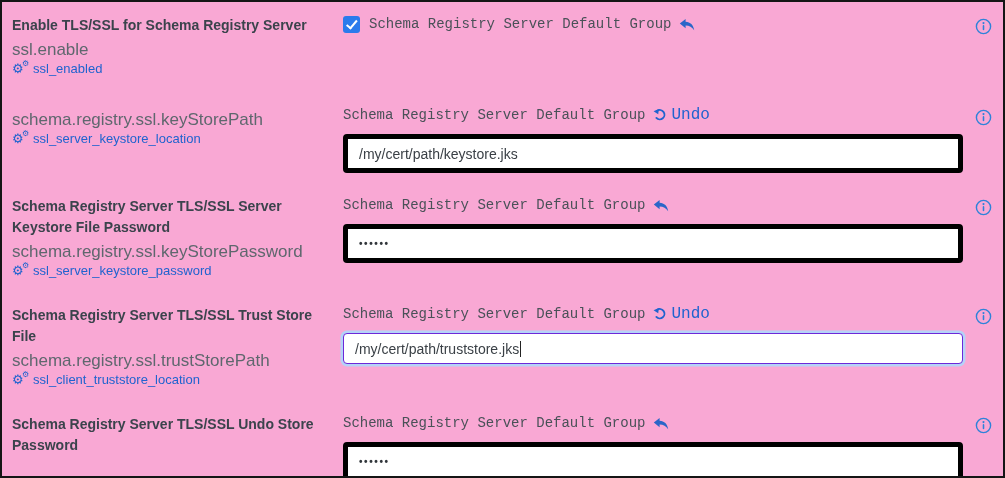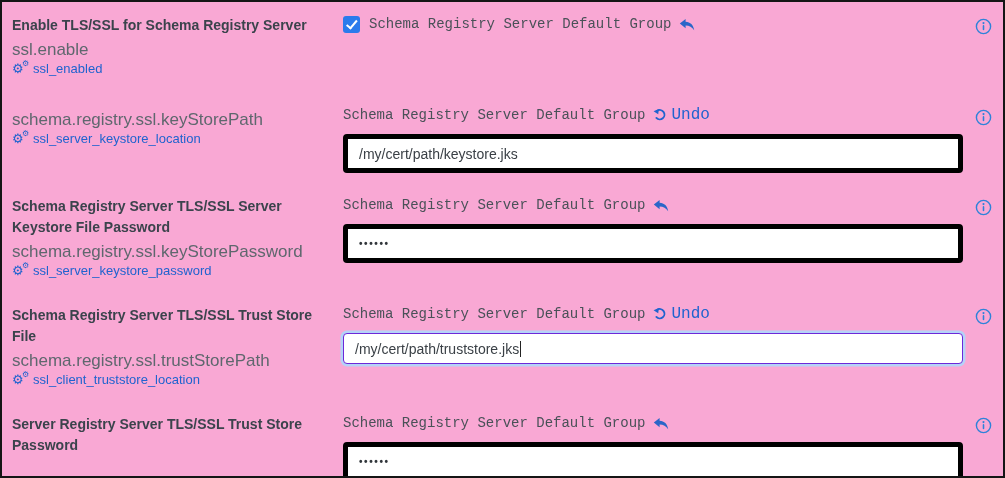--- a/index.html
+++ b/index.html
@@ -180,21 +180,21 @@
     </div>
     <div class="col-info">
       <svg class="svg-icon" width="17" height="17" viewBox="0 0 17 17">
           <use href="#def-info"></use>
         </svg>
     </div>
   </div>
 
   <div class="cfg-row">
     <div class="col-label">
-      <div class="cfg-label">Server Registry Server TLS/SSL Trust Store Password</div>
+      <div class="cfg-label">Schema Registry Server TLS/SSL Undo Store Password</div>
 
     </div>
     <div class="col-value">
       <div class="group-line">
         <span class="group-name">Schema Registry Server Default Group</span>
         <svg class="svg-icon" width="16" height="13" viewBox="0 0 16 13">
             <use href="#def-reply"></use>
           </svg>
       </div>
       <div class="textfield password">

